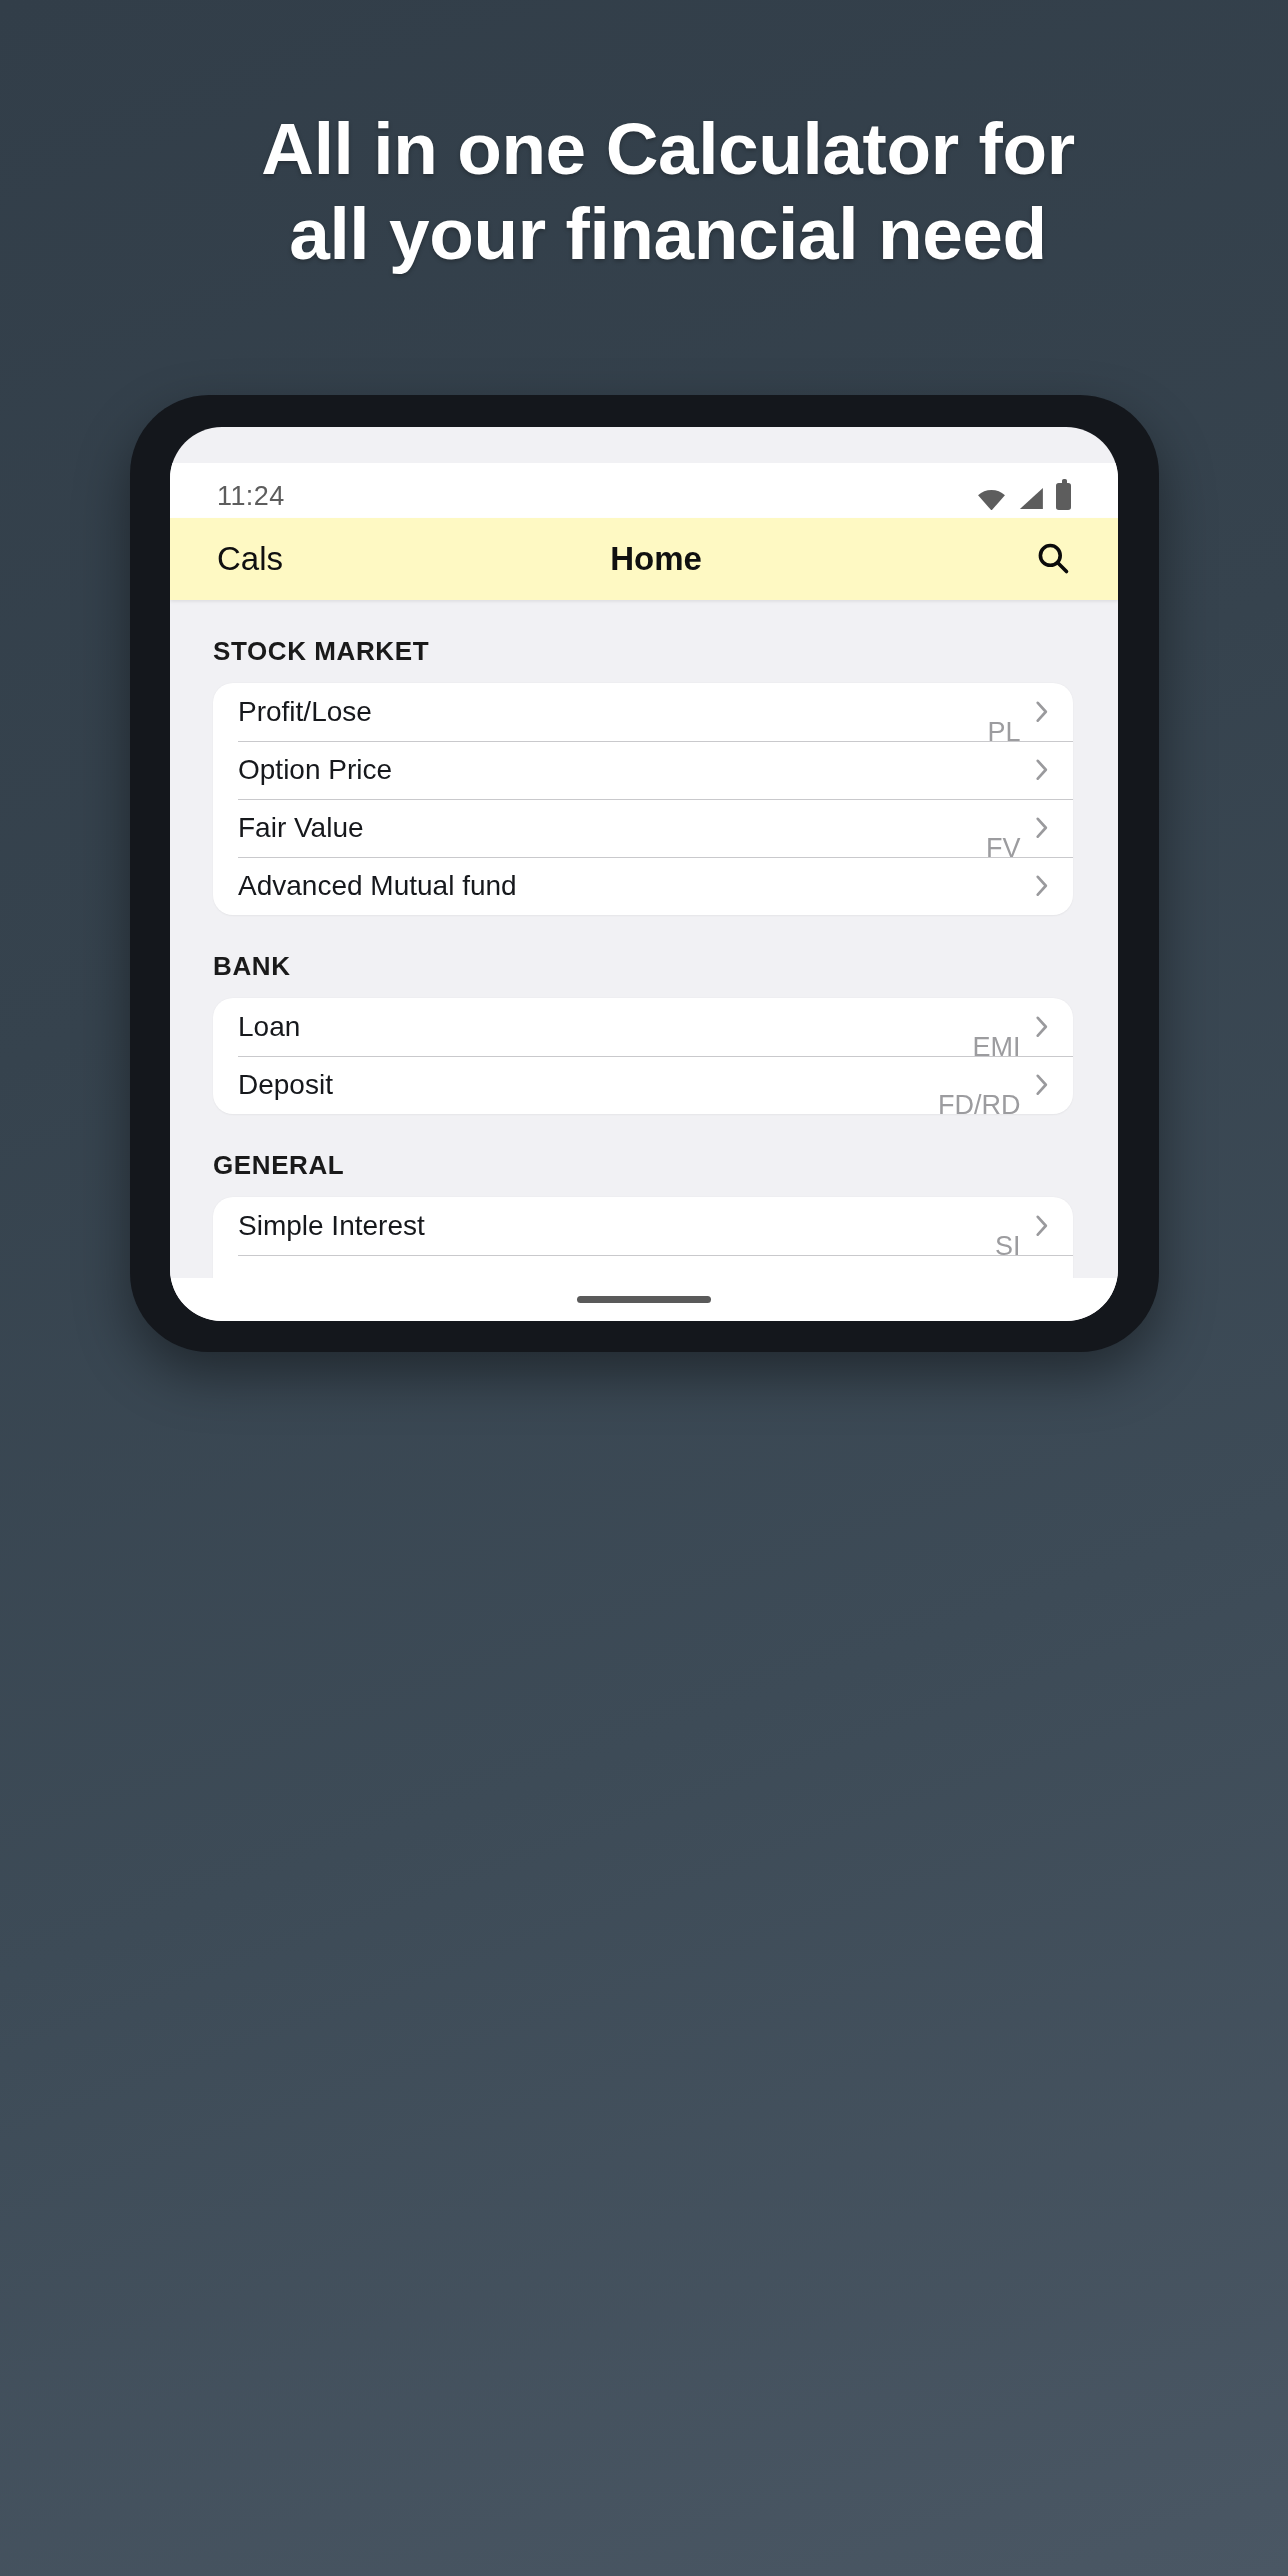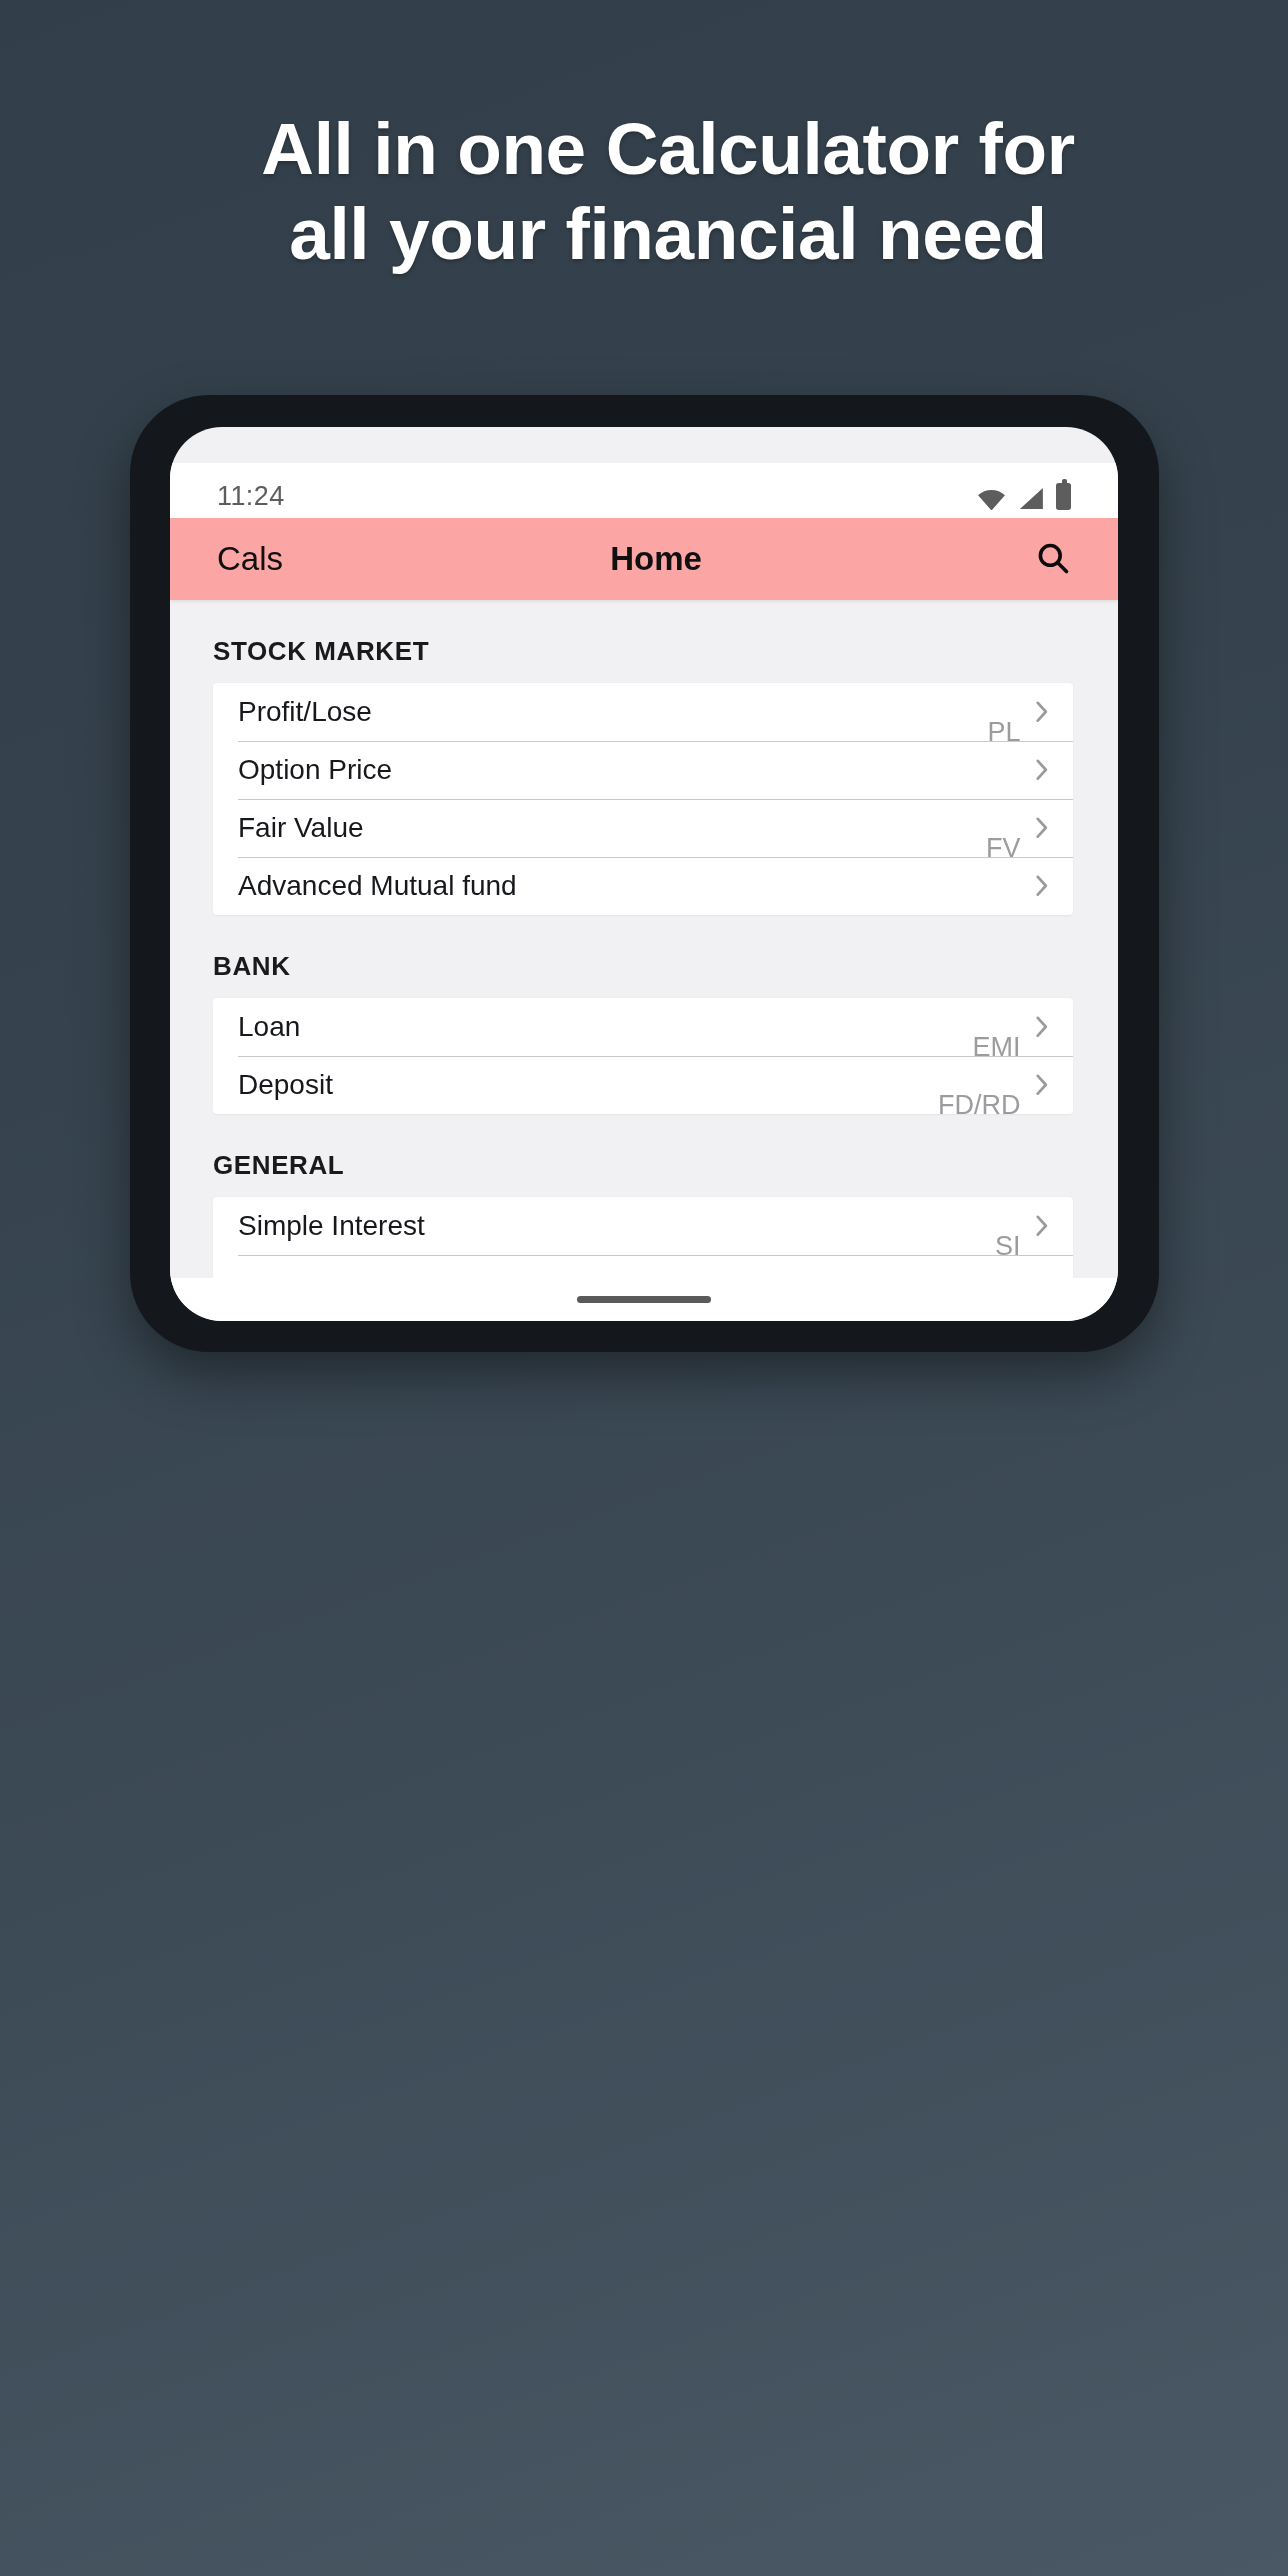--- a/index.html
+++ b/index.html
@@ -52,21 +52,21 @@
   .status-icons { display:flex; align-items:flex-end; gap:11.6px; }
   .ico-wifi { width:29px; height:21.5px; }
   .ico-signal { width:27px; height:23px; }
   .ico-batt { width:15px; height:27px; border:2.7px solid #5d5d5d;
               border-radius:2.7px; background:#5d5d5d; position:relative; }
   .ico-batt:before { content:""; position:absolute; left:3.6px; top:-6.3px;
                      width:5.4px; height:3.6px; background:#5d5d5d; border-radius:1.8px 1.8px 0 0; }
 
   
   .appbar {
-    flex:0 0 82px; background:#fca5a5;
+    flex:0 0 82px; background:#fef9c3;
     display:flex; align-items:center; position:relative;
     padding:0 47px;
     box-shadow:0 1.8px 3.6px rgba(0,0,0,0.09);
     z-index:3;
   }
   .appbar-left { font-size:33px; color:#101010; }
   .appbar-title {
     position:absolute; left:12px; width:100%; text-align:center;
     font-size:33px; font-weight:700; color:#101010; pointer-events:none;
   }
@@ -79,21 +79,21 @@
     overflow:hidden; padding:0 0 0 0;
   }
   .section-title {
     font-size:26px; font-weight:700; color:#1a1a1a;
     letter-spacing:0.6px;
     padding:36px 0 16px 43px;
   }
   .card {
     margin:0 45px 0 43px;
     background:#ffffff;
-    border-radius:4px;
+    border-radius:20px;
     box-shadow:0 0.9px 1.8px rgba(0,0,0,0.05);
     overflow:hidden;
   }
   .row {
     height:58px;
     display:flex; align-items:center;
     padding:0 25px 0 25px;
     position:relative;
   }
   .row + .row:before {

